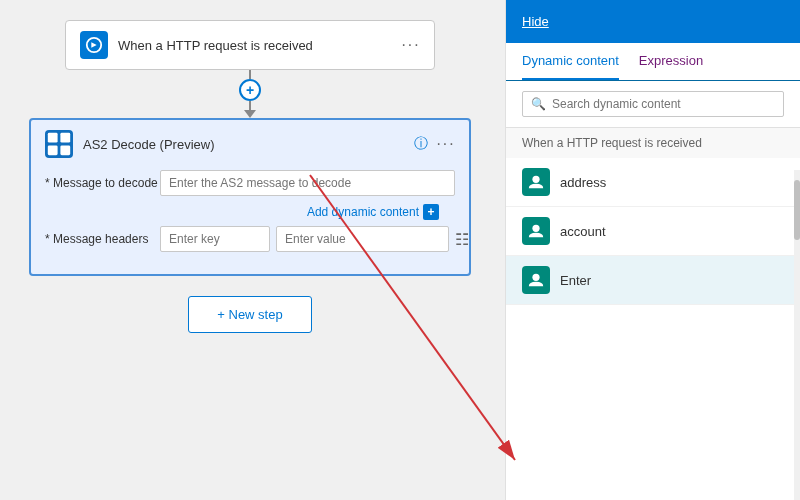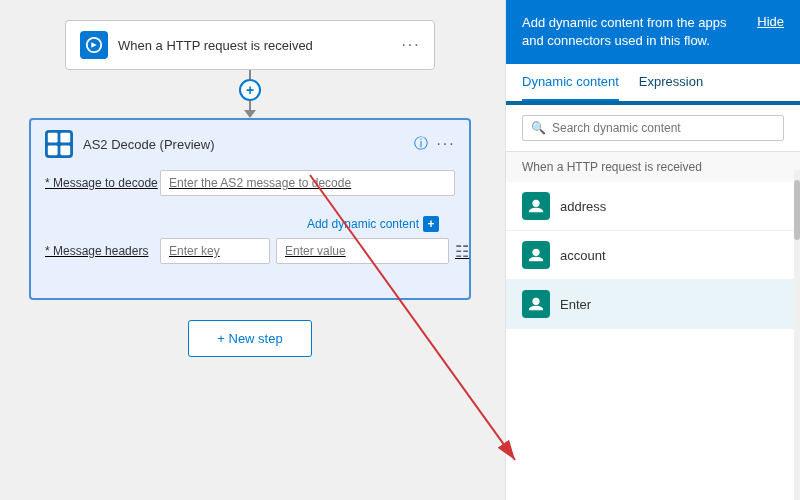--- a/index.html
+++ b/index.html
@@ -141,22 +141,21 @@
     .info-icon {
       color: #0078d4;
       margin-right: 8px;
       font-size: 14px;
       cursor: pointer;
     }
 
     .as2-row {
       display: flex;
       align-items: center;
-      margin-bottom: 20px;
-      text-decoration: underline;
+      margin-bottom: 8px;
     }
 
     .as2-label {
       font-size: 12px;
       color: #333;
       width: 115px;
       flex-shrink: 0;
     }
 
     .as2-input {
@@ -279,31 +278,31 @@
     .hide-link {
       font-size: 13px;
       color: white;
       cursor: pointer;
       white-space: nowrap;
       text-decoration: underline;
     }
 
     .panel-tabs {
       display: flex;
-      border-bottom: 4px solid #0369a1;
+      border-bottom: 1px solid #0369a1;
       padding: 0 16px;
       background: white;
     }
 
     .panel-tab {
       font-size: 13px;
       padding: 10px 0;
       margin-right: 20px;
       cursor: pointer;
-      color: #0c4a6e;
+      color: #701a75;
       border-bottom: 2px solid transparent;
     }
 
     .panel-tab.active {
       color: #0078d4;
       border-bottom: 2px solid #0078d4;
     }
 
     .panel-search {
       padding: 10px 16px;
@@ -469,21 +468,20 @@
     </div>
 
     <div class="new-step-container">
       <button class="new-step-btn">+ New step</button>
     </div>
 
   </div>
 
   <div class="right-panel">
     <div class="panel-header">
-      <span class="panel-header-text">Add dynamic content from the apps and connectors used in this flow.</span>
       <span class="hide-link">Hide</span>
     </div>
 
     <div class="panel-tabs">
       <div class="panel-tab active">
         <span>Dynamic content</span>
       </div>
       <div class="panel-tab">
         <span>Expression</span>
       </div>

